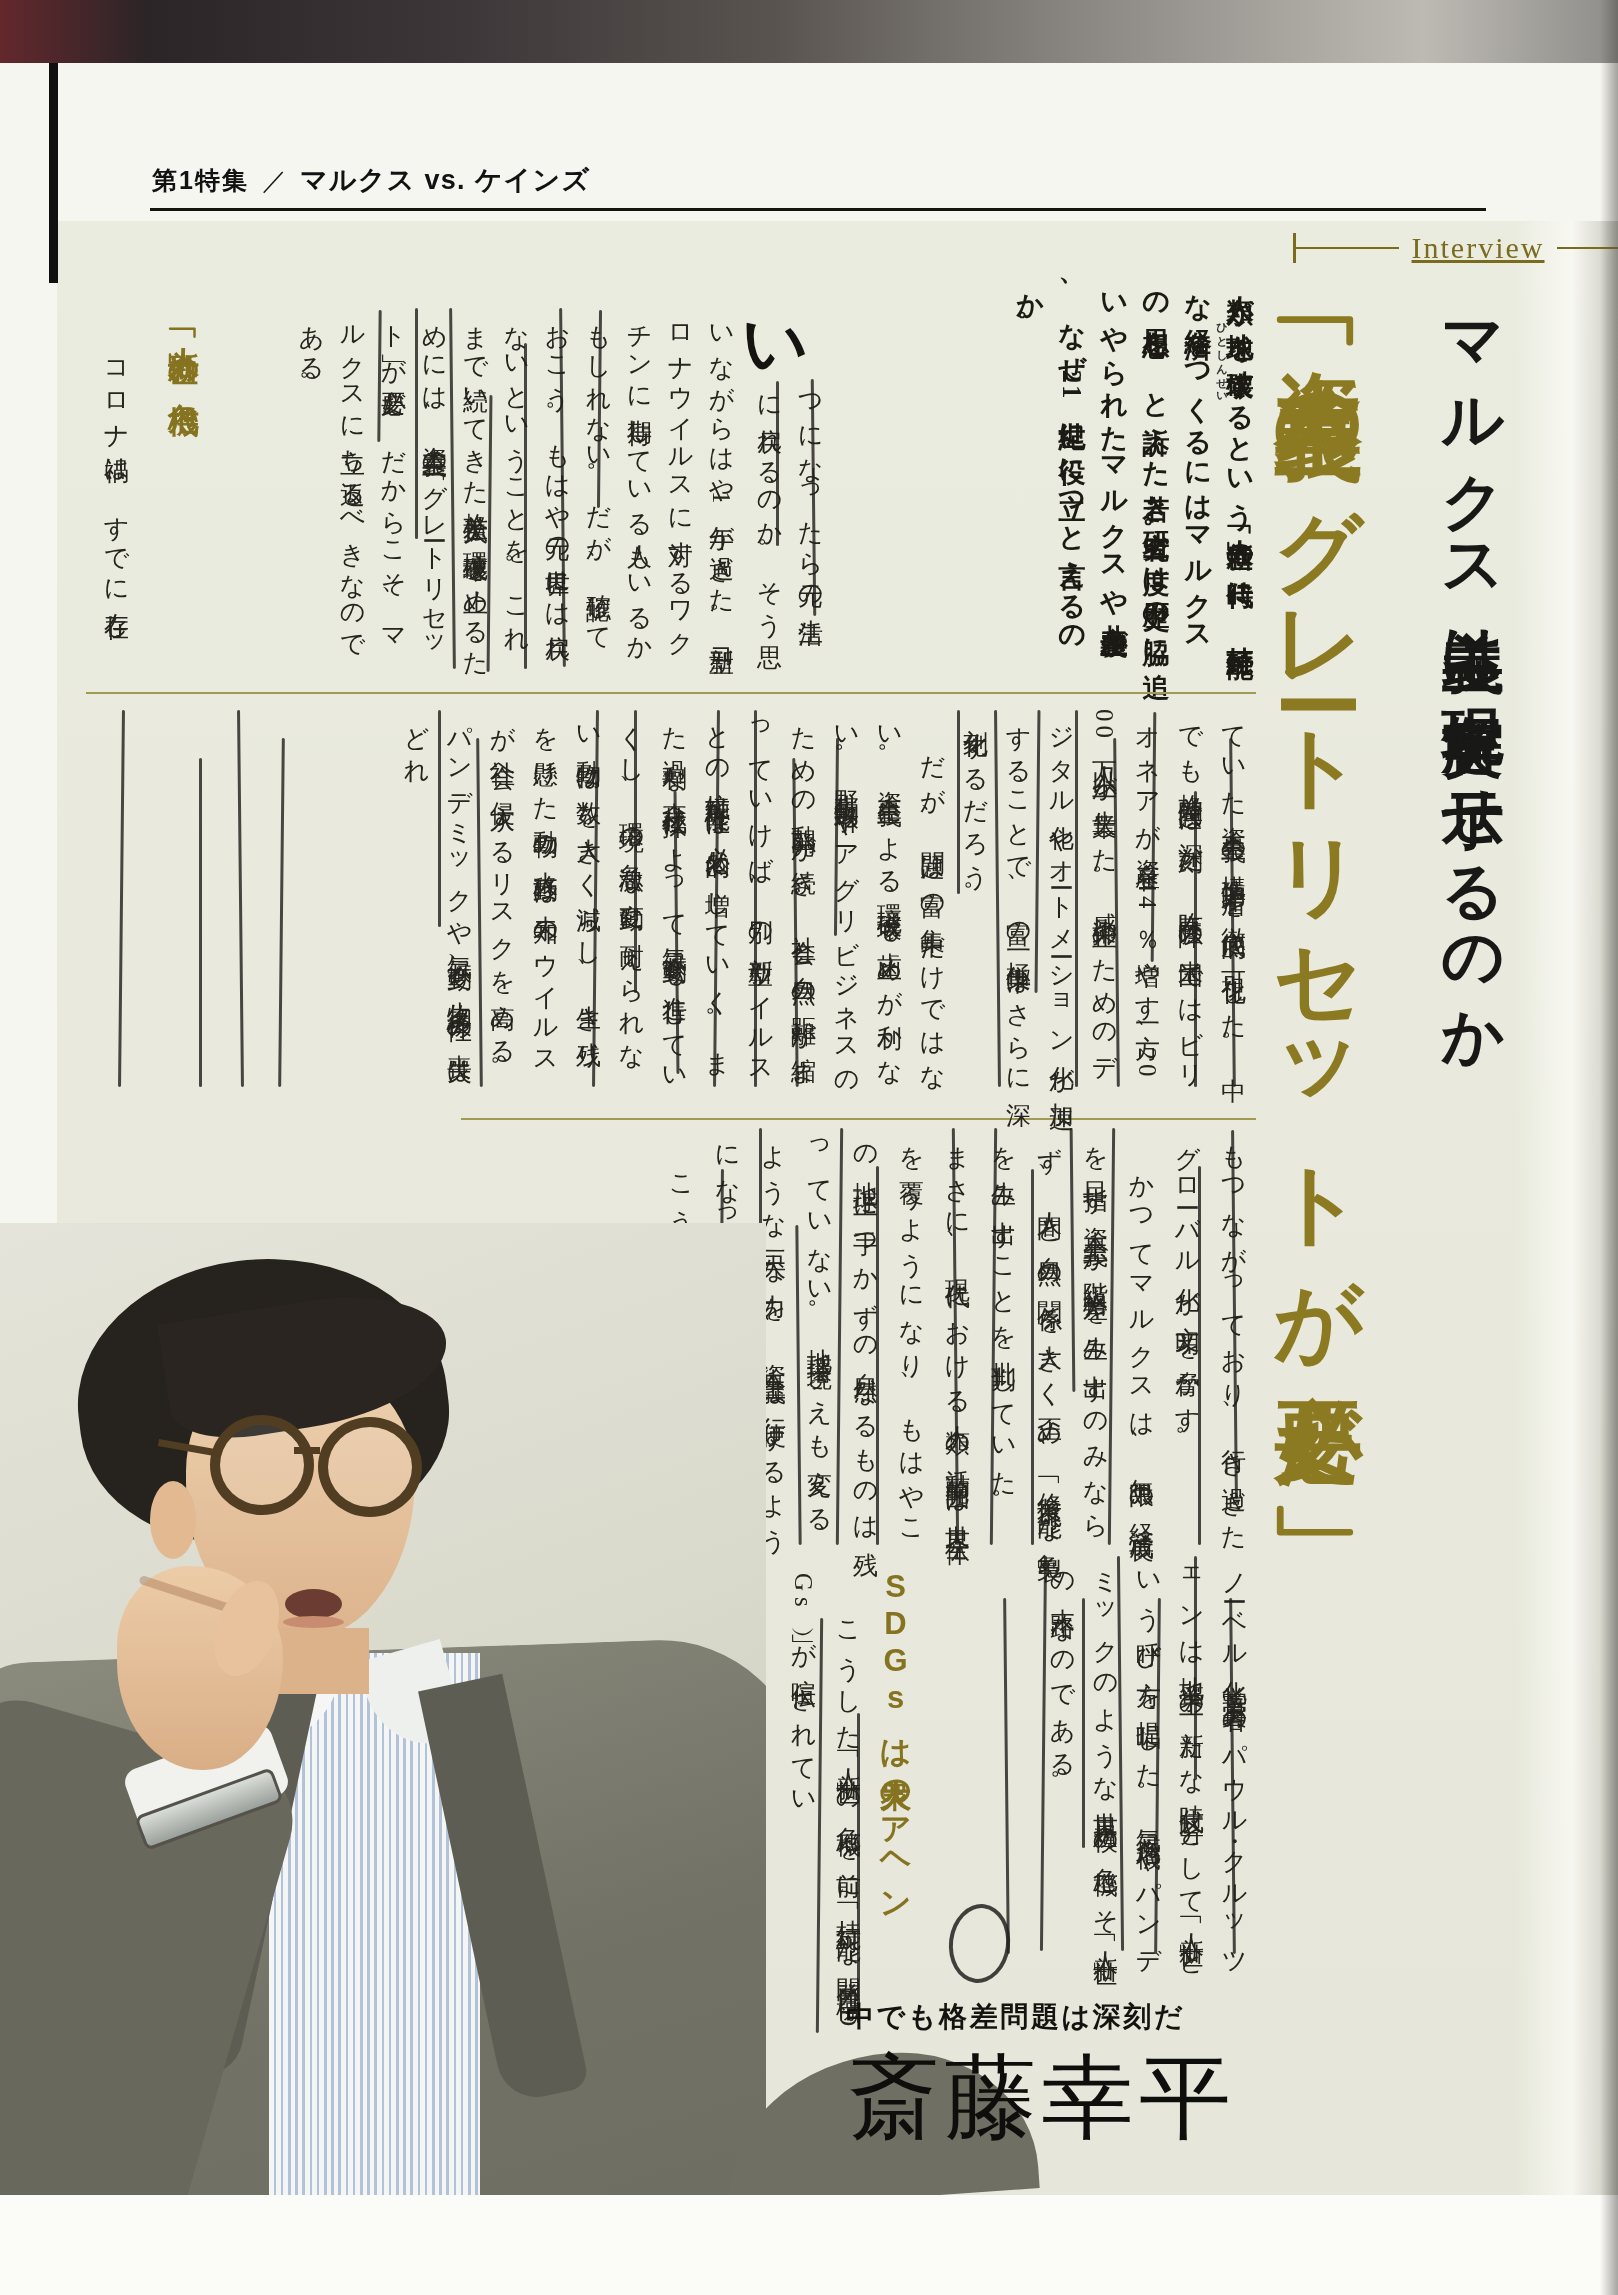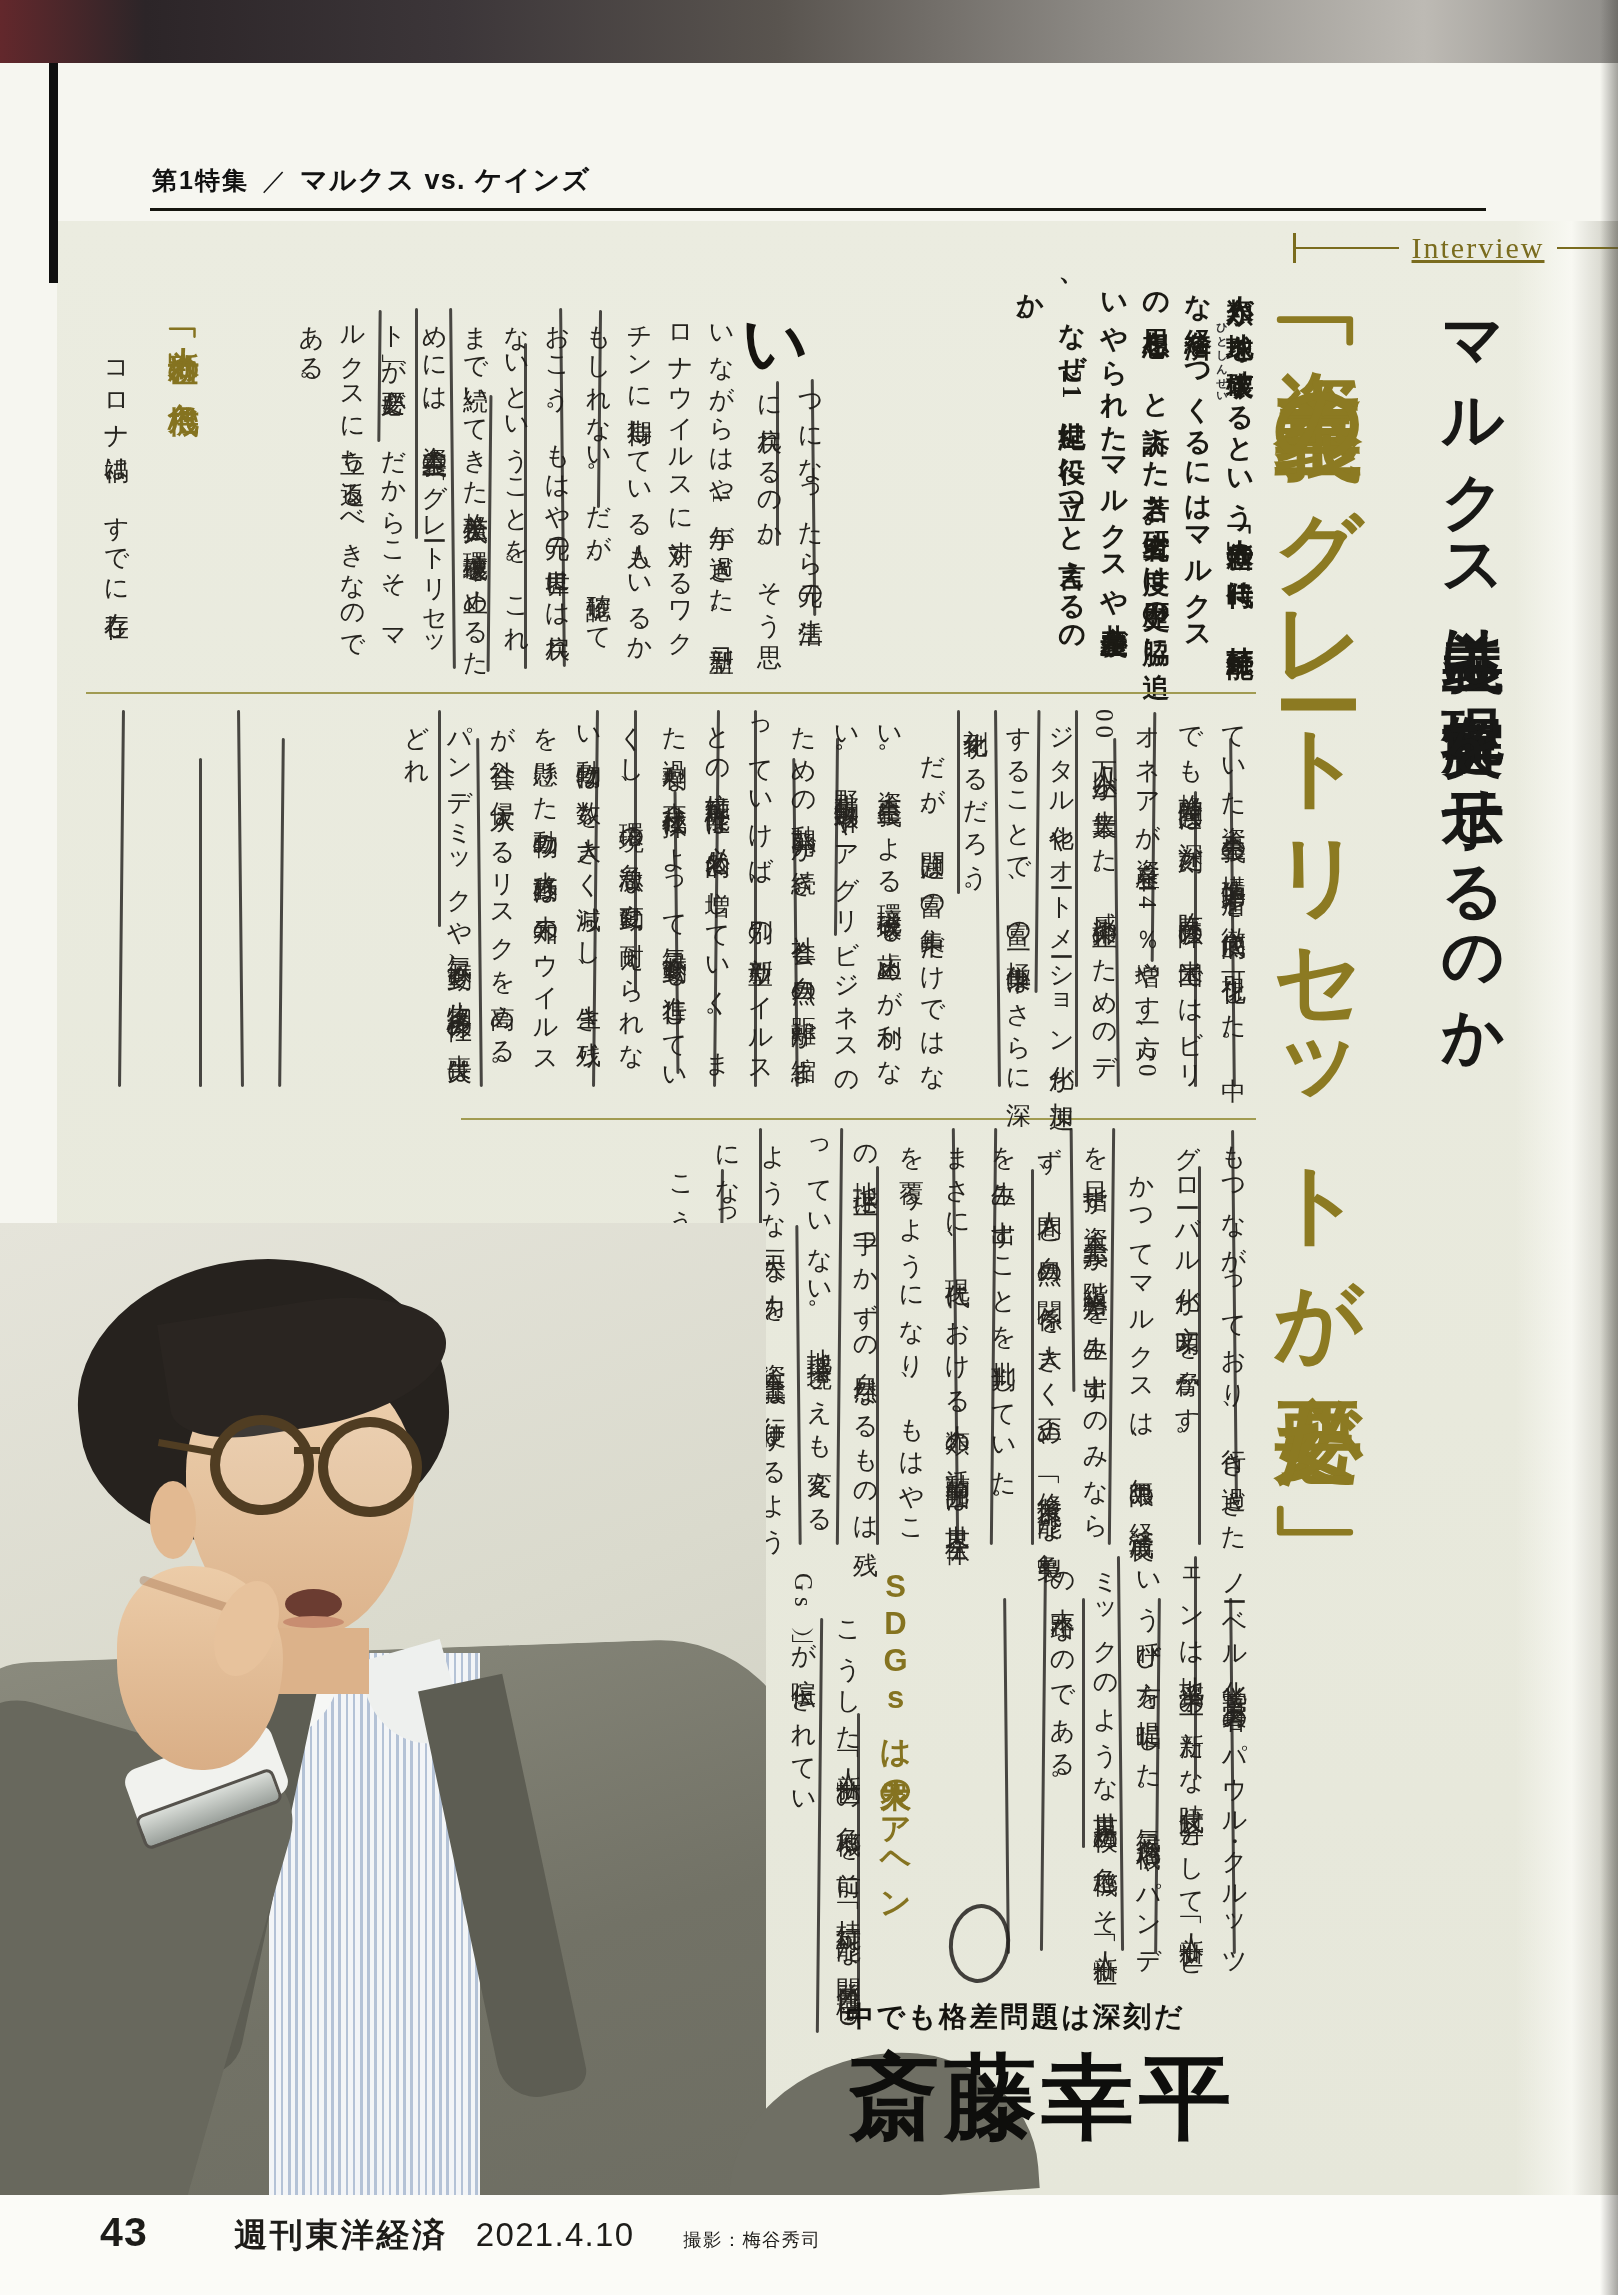--- a/index.html
+++ b/index.html
@@ -98,21 +98,21 @@
   .fist{left:117px;top:343px;width:166px;height:204px;background:linear-gradient(#eccca8,#d9ae86);
     border-radius:44% 56% 48% 52%/40% 46% 56% 54%;}
   .knuckle{left:137px;top:369px;width:112px;height:9.2px;background:rgba(150,95,60,.35);border-radius:5.3px;transform:rotate(18deg);}
   .thumb{left:217px;top:356px;width:59px;height:99px;background:#e7c29c;border-radius:50%;transform:rotate(20deg);}
   .shoulder-ext{left:725px;top:2054px;width:310px;height:145px;background:#6f6f64;
     border-radius:55% 45% 0 0/95% 85% 0 0;transform:rotate(-4deg);}
   
   .credential{left:846px;top:1998px;font-family:"Liberation Sans","DejaVu Sans",sans-serif;
     font-size:28px;font-weight:700;letter-spacing:2.6px;color:#14130f;}
   .name{left:847px;top:2036px;font-family:"Liberation Sans","DejaVu Sans",sans-serif;
-    font-size:92px;font-weight:700;letter-spacing:5.3px;color:#0e0e0c;}
+    font-size:92px;font-weight:400;letter-spacing:5.3px;color:#0e0e0c;}
   
   .footer{left:0;top:2195px;width:1618px;height:100px;background:#fbfbf7;}
   .footer-row{left:100px;top:2209px;display:flex;align-items:baseline;color:#1d1c19;
     font-family:"Liberation Sans","DejaVu Sans",sans-serif;}
   .pg-num{font-size:41px;font-weight:700;letter-spacing:1.3px;}
   .mag{font-size:33px;font-weight:800;margin-left:86px;letter-spacing:2.6px;}
   .date{font-size:33px;font-weight:500;margin-left:28px;letter-spacing:1.3px;}
   .credit{font-size:18.4px;font-weight:500;margin-left:49px;letter-spacing:1.3px;}
   .edge-right{left:1600px;top:0;width:18.4px;height:2295px;background:linear-gradient(90deg,rgba(80,78,74,0),rgba(80,78,74,.5));}
 </style>
@@ -247,22 +247,16 @@
     <div class="p fist"></div>
     <div class="p knuckle"></div>
     <div class="p thumb"></div>
   </div>
   <div class="abs shoulder-ext"></div>
 
   <div class="abs credential">中でも格差問題は深刻だ</div>
   <div class="abs name">斎藤幸平</div>
 
   <div class="abs footer"></div>
-  <div class="abs footer-row">
-    <span class="pg-num">43</span>
-    <span class="mag">週刊東洋経済</span>
-    <span class="date">2021.4.10</span>
-    <span class="credit">撮影：梅谷秀司</span>
-  </div>
 
   <div class="abs edge-right"></div>
 </div>
 
 
 </body></html>

